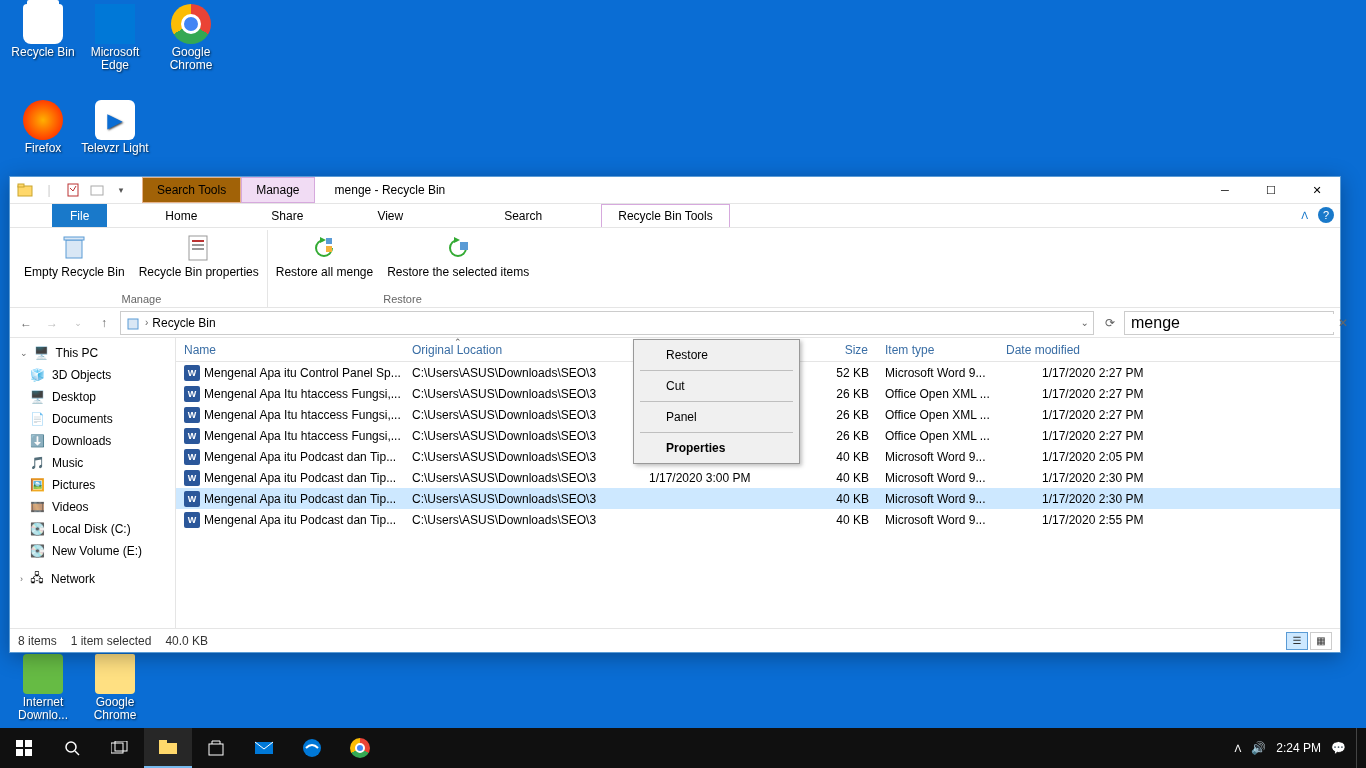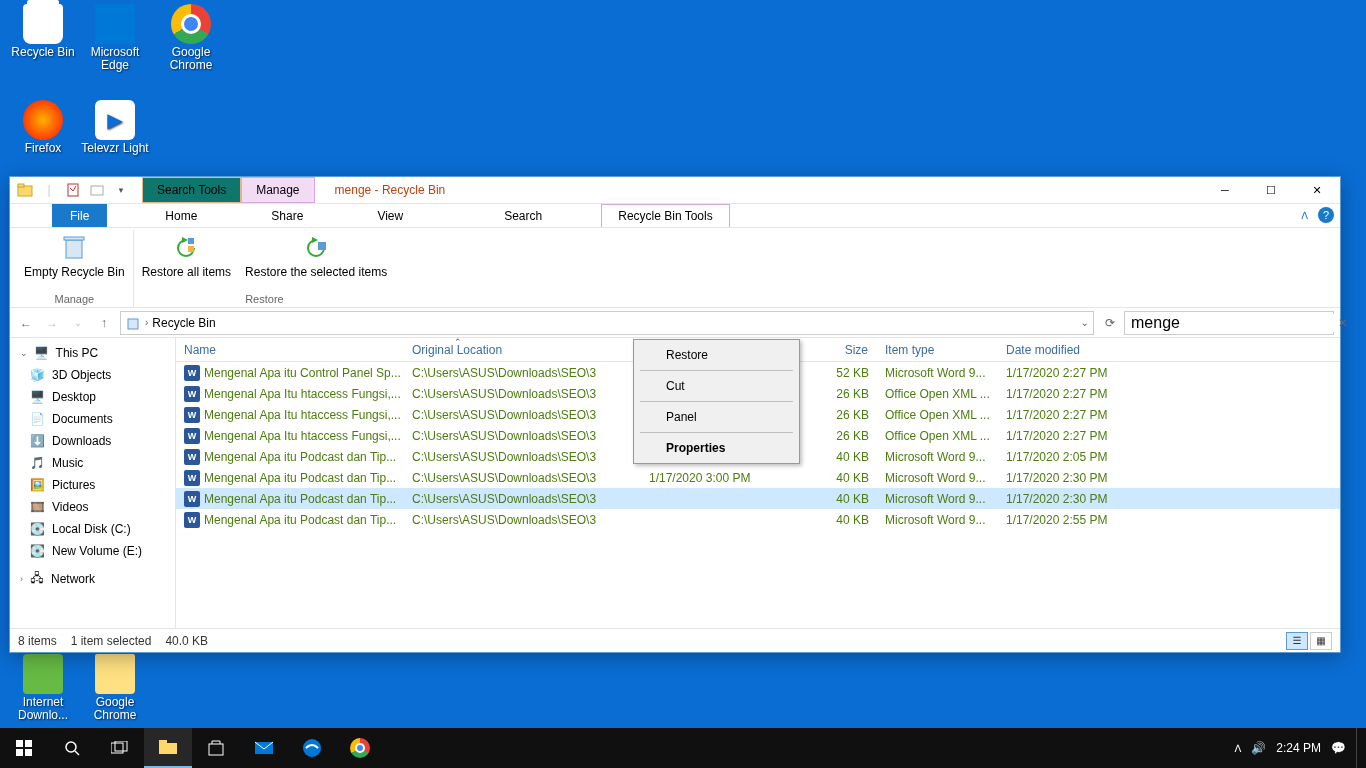--- a/index.html
+++ b/index.html
@@ -23,23 +23,23 @@
 .ico-idm { background:#6b4; border-radius:4px; }
 .ico-chromefolder { background:#ffe082; border-radius:2px 2px 4px 4px; }
 
 
 .window { position:absolute; left:9px; top:176px; width:1332px; height:477px; background:#fff; border:1px solid #5a9bd5; box-shadow:0 4px 20px rgba(0,0,0,.3); display:flex; flex-direction:column; }
 .titlebar { height:27px; background:#fff; display:flex; align-items:stretch; border-bottom:1px solid #e5e5e5; }
 .qat { display:flex; align-items:center; padding:0 4px; gap:2px; }
 .qat-btn { width:22px; height:22px; display:flex; align-items:center; justify-content:center; color:#505050; }
 .title-tabs { display:flex; margin-left:6px; }
 .title-tab { padding:0 14px; display:flex; align-items:center; font-size:12px; border:1px solid transparent; }
-.title-tab.st { background:#0f766e; border-color:#e6b38a; }
+.title-tab.st { background:#a16207; border-color:#e6b38a; }
 .title-tab.mg { background:#f1dcf4; border-color:#d6a9dd; }
-.wtitle { flex:1; display:flex; align-items:center; padding-left:20px; font-size:12px; color:#c2410c; }
+.wtitle { flex:1; display:flex; align-items:center; padding-left:20px; font-size:12px; color:#000000; }
 .winctrl { display:flex; }
 .winbtn { width:46px; display:flex; align-items:center; justify-content:center; font-size:11px; color:#000; }
 
 .menubar { height:24px; background:#fff; display:flex; align-items:stretch; border-bottom:1px solid #e5e5e5; position:relative; }
 .menutab { padding:0 16px; display:flex; align-items:center; font-size:12px; cursor:pointer;margin-left:42px; }
 .menutab.file { background:#1979ca; color:#fff; padding:0 18px; }
 .menutab.sub { border:1px solid transparent; }
 .menutab.search { background:#fff; }
 .menutab.rbtools { background:#fff; border:1px solid #d6a9dd; border-bottom:none; position:relative; }
 .help { position:absolute; right:6px; top:3px; display:flex; gap:10px; align-items:center; }
@@ -67,24 +67,24 @@
 .nav-item { display:flex; align-items:center; gap:6px; padding:3px 6px 3px 20px; font-size:12px; cursor:pointer; }
 .nav-item.root { padding-left:10px; font-weight:normal; }
 .nav-item .nic { width:16px; height:16px; display:flex; align-items:center; justify-content:center; font-size:12px; }
 
 .list { flex:1; display:flex; flex-direction:column; position:relative; }
 .cols { display:flex; border-bottom:1px solid #e5e5e5; height:24px; align-items:center; color:#3a6ea5; font-size:12px; }
 .col { padding:0 8px; border-right:1px solid transparent; }
 .col.name{width:228px;} .col.orig{width:237px;} .col.del{width:160px;} .col.size{width:76px;text-align:right;} .col.type{width:121px;} .col.mod{flex:1;}
 .sort-arrow{position:absolute; left:278px; top:-1px; font-size:9px; color:#555;}
 .rows { flex:1; }
-.row { display:flex; align-items:center; height:21px; font-size:12px; color:#4d7c0f; }
+.row { display:flex; align-items:center; height:21px; font-size:12px; color:#000000; }
 .row.sel { background:#cde8ff; }
 .row .c { padding:0 8px; overflow:hidden; text-overflow:ellipsis; white-space:nowrap; }
-.row .c.name{width:228px;display:flex;align-items:center;gap:4px;} .row .c.orig{width:237px;} .row .c.del{width:160px;} .row .c.size{width:76px;text-align:right;} .row .c.type{width:121px;} .row .c.mod{flex:1;}
+.row .c.name{width:228px;display:flex;align-items:center;gap:4px;} .row .c.orig{width:237px;} .row .c.del{width:160px;} .row .c.size{width:76px;text-align:right;} .row .c.type{width:121px;} .row .c.mod{flex:1;margin-left:36px;}
 .fic { width:16px; height:16px; background:#2b579a; border-radius:2px; flex-shrink:0; position:relative; }
 .fic::after{content:"W";color:#fff;font-size:9px;font-weight:bold;position:absolute;inset:0;text-align:center;line-height:16px;}
 
 .status { height:24px; border-top:1px solid #e5e5e5; display:flex; align-items:center; padding:0 8px; font-size:12px; color:#333; gap:14px; }
 .status .right { margin-left:auto; display:flex; gap:2px; }
 .vbtn { width:22px; height:18px; border:1px solid #ccc; display:flex; align-items:center; justify-content:center; font-size:10px; }
 .vbtn.act { background:#cde8ff; border-color:#5a9bd5; }
 
 
 .ctx { position:absolute; left:633px; top:339px; width:167px; background:#f0f0f0; border:1px solid #999; box-shadow:2px 2px 4px rgba(0,0,0,.25); padding:2px; z-index:50; }
@@ -188,35 +188,46 @@
       <div class="rbtns">
         <div class="rbtn">
           <div class="ric">
               <svg width="28" height="28">
                 <rect x="6" y="6" width="16" height="18" fill="#d9e7f5" stroke="#5a9bd5"></rect>
                 <rect x="4" y="3" width="20" height="3" fill="#d9e7f5" stroke="#5a9bd5"></rect>
               </svg>
             </div>
           <span>Empty Recycle Bin</span>
         </div>
+        <div class="rbtn">
+          <div class="ric">
+              <svg width="28" height="28">
+                <rect x="4" y="2" width="18" height="24" fill="#fff" stroke="#999"></rect>
+                <rect x="7" y="6" width="12" height="2" fill="#b33"></rect>
+                <rect x="7" y="10" width="12" height="2" fill="#999"></rect>
+                <rect x="7" y="14" width="12" height="2" fill="#999"></rect>
+              </svg>
+            </div>
+          <span>Recycle Bin properties</span>
+        </div>
       </div>
       <div class="rlabel">Manage</div>
     </div>
     <div class="rgroup">
       <div class="rbtns">
         <div class="rbtn">
           <div class="ric">
               <svg width="28" height="28">
                 <path d="M14 6 A8 8 0 1 0 22 14" fill="none" stroke="#3a3" stroke-width="2"></path>
                 <polygon points="10,3 16,6 10,9" fill="#3a3"></polygon>
                 <rect x="16" y="4" width="6" height="6" fill="#5a9bd5"></rect>
                 <rect x="16" y="12" width="6" height="6" fill="#f7b23c"></rect>
               </svg>
             </div>
-          <span>Restore all items</span>
+          <span>Restore all menge</span>
         </div>
         <div class="rbtn">
           <div class="ric">
               <svg width="28" height="28">
                 <path d="M14 6 A8 8 0 1 0 22 14" fill="none" stroke="#3a3" stroke-width="2"></path>
                 <polygon points="10,3 16,6 10,9" fill="#3a3"></polygon>
                 <rect x="16" y="8" width="8" height="8" fill="#5a9bd5"></rect>
               </svg>
             </div>
           <span>Restore the selected items</span>

